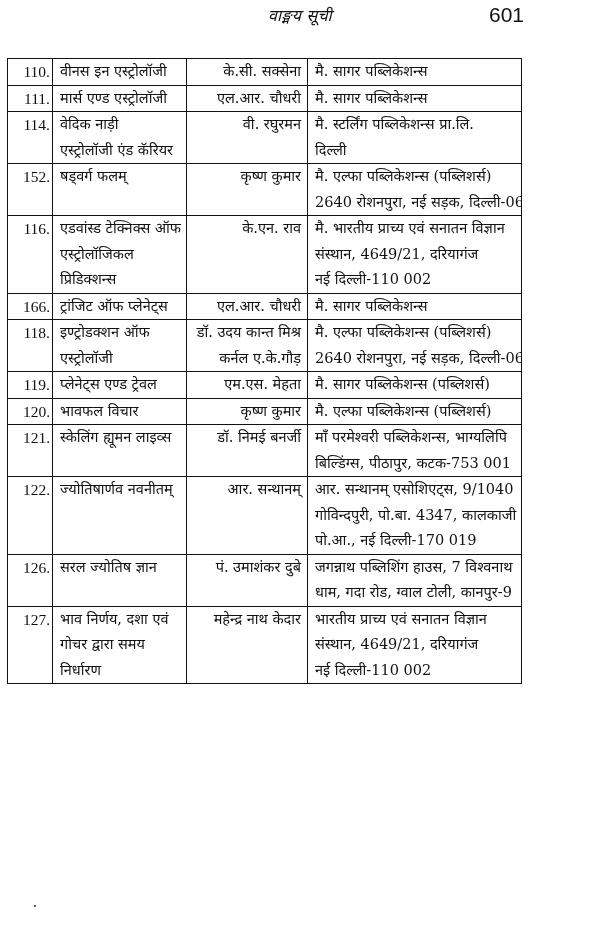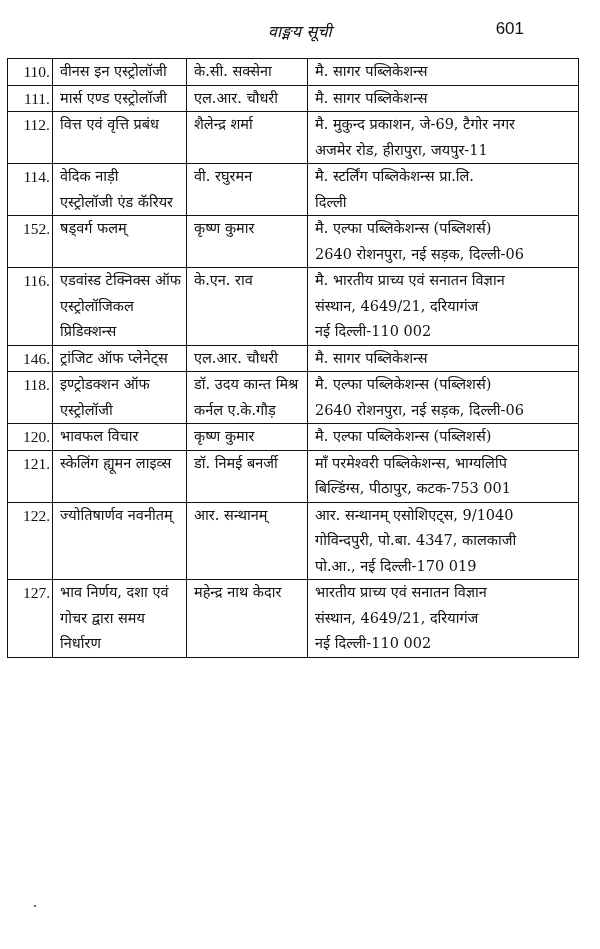--- a/index.html
+++ b/index.html
@@ -10,69 +10,69 @@
     body {
       width: 600px;
       height: 949px;
       position: relative;
       overflow: hidden;
       font-family: "DejaVu Serif", "Liberation Serif", serif;
       color: #111111;
     }
     .page-header {
       position: absolute;
-      top: 16px;
+      top: 0;
       left: 0;
       width: 532px;
       height: 40px;
     }
     .running-title {
       position: absolute;
       left: 0;
       width: 600px;
       top: 4px;
       text-align: center;
       font-size: 16px;
       font-style: italic;
       font-family: "DejaVu Sans", sans-serif;
       letter-spacing: 0.2px;
     }
     .page-number {
       position: absolute;
       right: 8px;
       top: 3px;
-      font-size: 17px;
+      font-size: 21px;
       font-family: "Liberation Sans", sans-serif;
     }
     .biblio-table {
       position: absolute;
       left: 7px;
       top: 58px;
-      width: 572px;
+      width: 515px;
       border-collapse: collapse;
       table-layout: fixed;
       font-size: 14.5px;
       line-height: 25.5px;
     }
     .biblio-table td {
       border: 1.6px solid #111;
       padding: 0 6px 0 7px;
       vertical-align: top;
       white-space: nowrap;
       overflow: hidden;
     }
     .biblio-table td.col-num {
       width: 40px;
       padding: 0 2px 0 2px;
       text-align: right;
       font-family: "Liberation Serif", serif;
       font-size: 15.5px;
     }
     .biblio-table td.col-title { width: 120px; }
-    .biblio-table td.col-author { width: 107px; }
+    .biblio-table td.col-author { width: 107px; text-align: right; }
     .biblio-table td.col-publisher { width: auto; padding-right: 2px; }
     .line { display: block; }
     .stray-dot {
       position: absolute;
       left: 34px;
       top: 905px;
       width: 2px;
       height: 2px;
       background: #333;
       border-radius: 50%;
@@ -106,33 +106,20 @@
           <span class="line">मार्स एण्ड एस्ट्रोलॉजी</span>
         </td>
         <td class="col-author">
           <span class="line">एल.आर. चौधरी</span>
         </td>
         <td class="col-publisher">
           <span class="line">मै. सागर पब्लिकेशन्स</span>
         </td>
       </tr>
       <tr>
-        <td class="col-num">112.</td>
-        <td class="col-title">
-          <span class="line">वित्त एवं वृत्ति प्रबंध</span>
-        </td>
-        <td class="col-author">
-          <span class="line">शैलेन्द्र शर्मा</span>
-        </td>
-        <td class="col-publisher">
-          <span class="line">मै. मुकुन्द प्रकाशन, जे-69, टैगोर नगर</span>
-          <span class="line">अजमेर रोड, हीरापुरा, जयपुर-11</span>
-        </td>
-      </tr>
-      <tr>
         <td class="col-num">114.</td>
         <td class="col-title">
           <span class="line">वेदिक नाड़ी</span>
           <span class="line">एस्ट्रोलॉजी एंड कॅरियर</span>
         </td>
         <td class="col-author">
           <span class="line">वी. रघुरमन</span>
         </td>
         <td class="col-publisher">
           <span class="line">मै. स्टर्लिंग पब्लिकेशन्स प्रा.लि.</span>
@@ -162,21 +149,21 @@
         <td class="col-author">
           <span class="line">के.एन. राव</span>
         </td>
         <td class="col-publisher">
           <span class="line">मै. भारतीय प्राच्य एवं सनातन विज्ञान</span>
           <span class="line">संस्थान, 4649/21, दरियागंज</span>
           <span class="line">नई दिल्ली-110 002</span>
         </td>
       </tr>
       <tr>
-        <td class="col-num">146.</td>
+        <td class="col-num">166.</td>
         <td class="col-title">
           <span class="line">ट्रांजिट ऑफ प्लेनेट्स</span>
         </td>
         <td class="col-author">
           <span class="line">एल.आर. चौधरी</span>
         </td>
         <td class="col-publisher">
           <span class="line">मै. सागर पब्लिकेशन्स</span>
         </td>
       </tr>
@@ -186,20 +173,32 @@
           <span class="line">इण्ट्रोडक्शन ऑफ</span>
           <span class="line">एस्ट्रोलॉजी</span>
         </td>
         <td class="col-author">
           <span class="line">डॉ. उदय कान्त मिश्र</span>
           <span class="line">कर्नल ए.के.गौड़</span>
         </td>
         <td class="col-publisher">
           <span class="line">मै. एल्फा पब्लिकेशन्स (पब्लिशर्स)</span>
           <span class="line">2640 रोशनपुरा, नई सड़क, दिल्ली-06</span>
+        </td>
+      </tr>
+      <tr>
+        <td class="col-num">119.</td>
+        <td class="col-title">
+          <span class="line">प्लेनेट्स एण्ड ट्रेवल</span>
+        </td>
+        <td class="col-author">
+          <span class="line">एम.एस. मेहता</span>
+        </td>
+        <td class="col-publisher">
+          <span class="line">मै. सागर पब्लिकेशन्स (पब्लिशर्स)</span>
         </td>
       </tr>
       <tr>
         <td class="col-num">120.</td>
         <td class="col-title">
           <span class="line">भावफल विचार</span>
         </td>
         <td class="col-author">
           <span class="line">कृष्ण कुमार</span>
         </td>
@@ -228,20 +227,33 @@
         <td class="col-author">
           <span class="line">आर. सन्थानम्</span>
         </td>
         <td class="col-publisher">
           <span class="line">आर. सन्थानम् एसोशिएट्स, 9/1040</span>
           <span class="line">गोविन्दपुरी, पो.बा. 4347, कालकाजी</span>
           <span class="line">पो.आ., नई दिल्ली-170 019</span>
         </td>
       </tr>
       <tr>
+        <td class="col-num">126.</td>
+        <td class="col-title">
+          <span class="line">सरल ज्योतिष ज्ञान</span>
+        </td>
+        <td class="col-author">
+          <span class="line">पं. उमाशंकर दुबे</span>
+        </td>
+        <td class="col-publisher">
+          <span class="line">जगन्नाथ पब्लिशिंग हाउस, 7 विश्वनाथ</span>
+          <span class="line">धाम, गदा रोड, ग्वाल टोली, कानपुर-9</span>
+        </td>
+      </tr>
+      <tr>
         <td class="col-num">127.</td>
         <td class="col-title">
           <span class="line">भाव निर्णय, दशा एवं</span>
           <span class="line">गोचर द्वारा समय</span>
           <span class="line">निर्धारण</span>
         </td>
         <td class="col-author">
           <span class="line">महेन्द्र नाथ केदार</span>
         </td>
         <td class="col-publisher">

